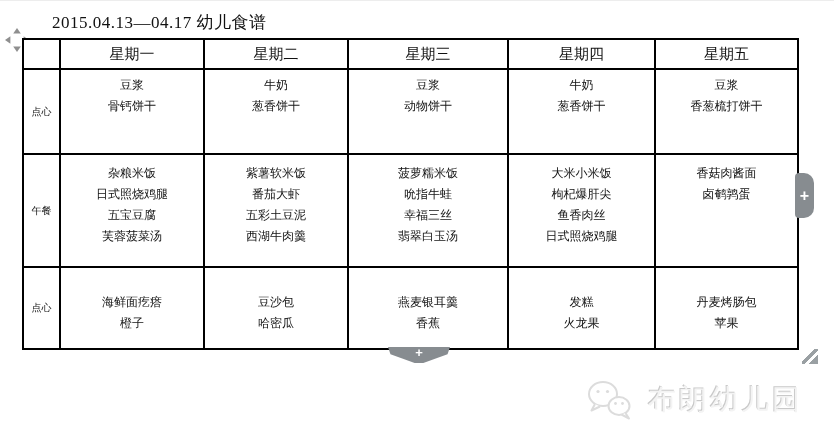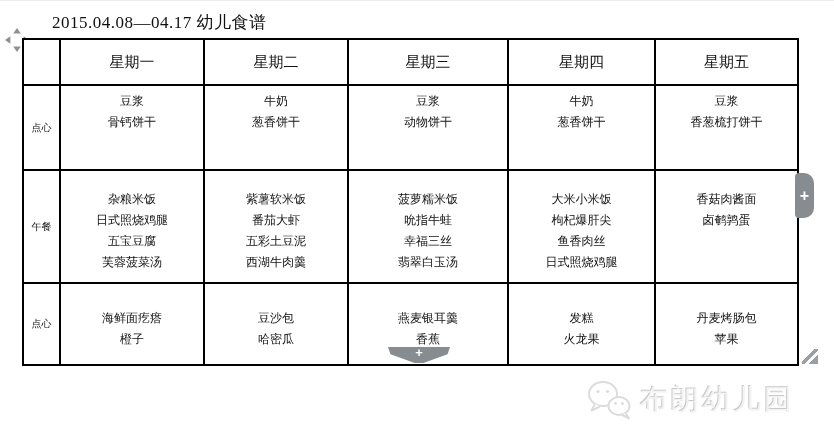--- a/index.html
+++ b/index.html
@@ -11,26 +11,26 @@
 
   
   .doc-title{position:absolute;left:52px;top:10px;font-size:17px;letter-spacing:.5px;white-space:nowrap;}
 
   
   .move-handle{position:absolute;left:4px;top:26px;width:26px;height:26px;cursor:move;}
 
   
   table.menu{position:absolute;left:22px;top:37px;border-collapse:collapse;table-layout:fixed;background:#fff;}
   table.menu td,table.menu th{border:2px solid #000;padding:0;font-weight:normal;text-align:center;overflow:hidden;}
-  tr.header-row{height:46px;}
+  tr.header-row{height:30px;}
   tr.header-row th{font-size:15px;vertical-align:middle;}
   td.meal-label{font-size:10px;vertical-align:middle;}
   td.menu-cell{font-size:12px;line-height:21px;vertical-align:top;}
   tr.row-snack1{height:85px;}  tr.row-snack1 td.menu-cell{padding-top:5px;}
-  tr.row-lunch {height:113px;} tr.row-lunch  td.menu-cell{padding-top:18px;}
+  tr.row-lunch {height:113px;} tr.row-lunch  td.menu-cell{padding-top:8px;}
   tr.row-snack2{height:82px;}  tr.row-snack2 td.menu-cell{padding-top:24px;}
 
   
   .right-plus-handle{
     position:absolute;left:795px;top:172px;width:19px;height:45px;
     background:#878c90;border-radius:4px 10px 10px 4px;
     display:flex;align-items:center;justify-content:center;
     color:#fff;font-family:"Liberation Sans",sans-serif;font-size:16px;font-weight:bold;cursor:pointer;
   }
   .bottom-plus-handle{
@@ -39,21 +39,21 @@
     clip-path:polygon(0 0,100% 0,96% 45%,57% 100%,43% 100%,4% 45%);
     display:flex;align-items:flex-start;justify-content:center;
     color:#fff;font-family:"Liberation Sans",sans-serif;font-size:13px;font-weight:bold;line-height:12px;cursor:pointer;
   }
   .resize-grip{
     position:absolute;left:802px;top:348px;width:16px;height:15px;cursor:nwse-resize;
     background:linear-gradient(135deg,#ffffff 0 40%,#9aa0a3 40% 58%,#ffffff 58% 68%,#9aa0a3 68% 100%);
   }
 
   
-  .watermark{position:absolute;left:586px;top:378px;display:flex;align-items:center;gap:8px;justify-content:center;}
+  .watermark{position:absolute;left:586px;top:378px;display:flex;align-items:center;gap:16px;justify-content:center;}
   .watermark-text{
     font-family:"Liberation Sans","DejaVu Sans",sans-serif;
     font-size:28px;letter-spacing:3px;color:#f3f3f3;white-space:nowrap;
     text-shadow:-1px -1px 0 #c9c9c9,1px 1px 0 #ffffff;
   }
 </style>
 </head>
 <body>
 
 <div class="canvas">
@@ -62,21 +62,21 @@
     <svg width="26" height="26" viewBox="0 0 26 26">
       <g fill="#8f8f8f">
         <path d="M13 1 L9.2 6.4 L16.8 6.4 Z"></path>
         <path d="M13 25 L9.2 19.6 L16.8 19.6 Z"></path>
         <path d="M1 13 L6.4 9.2 L6.4 16.8 Z"></path>
         <path d="M25 13 L19.6 9.2 L19.6 16.8 Z"></path>
       </g>
     </svg>
   </div>
 
-  <div class="doc-title">2015.04.08—04.17 幼儿食谱</div>
+  <div class="doc-title">2015.04.13—04.17 幼儿食谱</div>
 
   <table class="menu">
     <colgroup>
       <col style="width:37px">
         <col style="width:144px">
         <col style="width:144px">
       <col style="width:160px">
         <col style="width:147px">
         <col style="width:143px">
     </colgroup>

